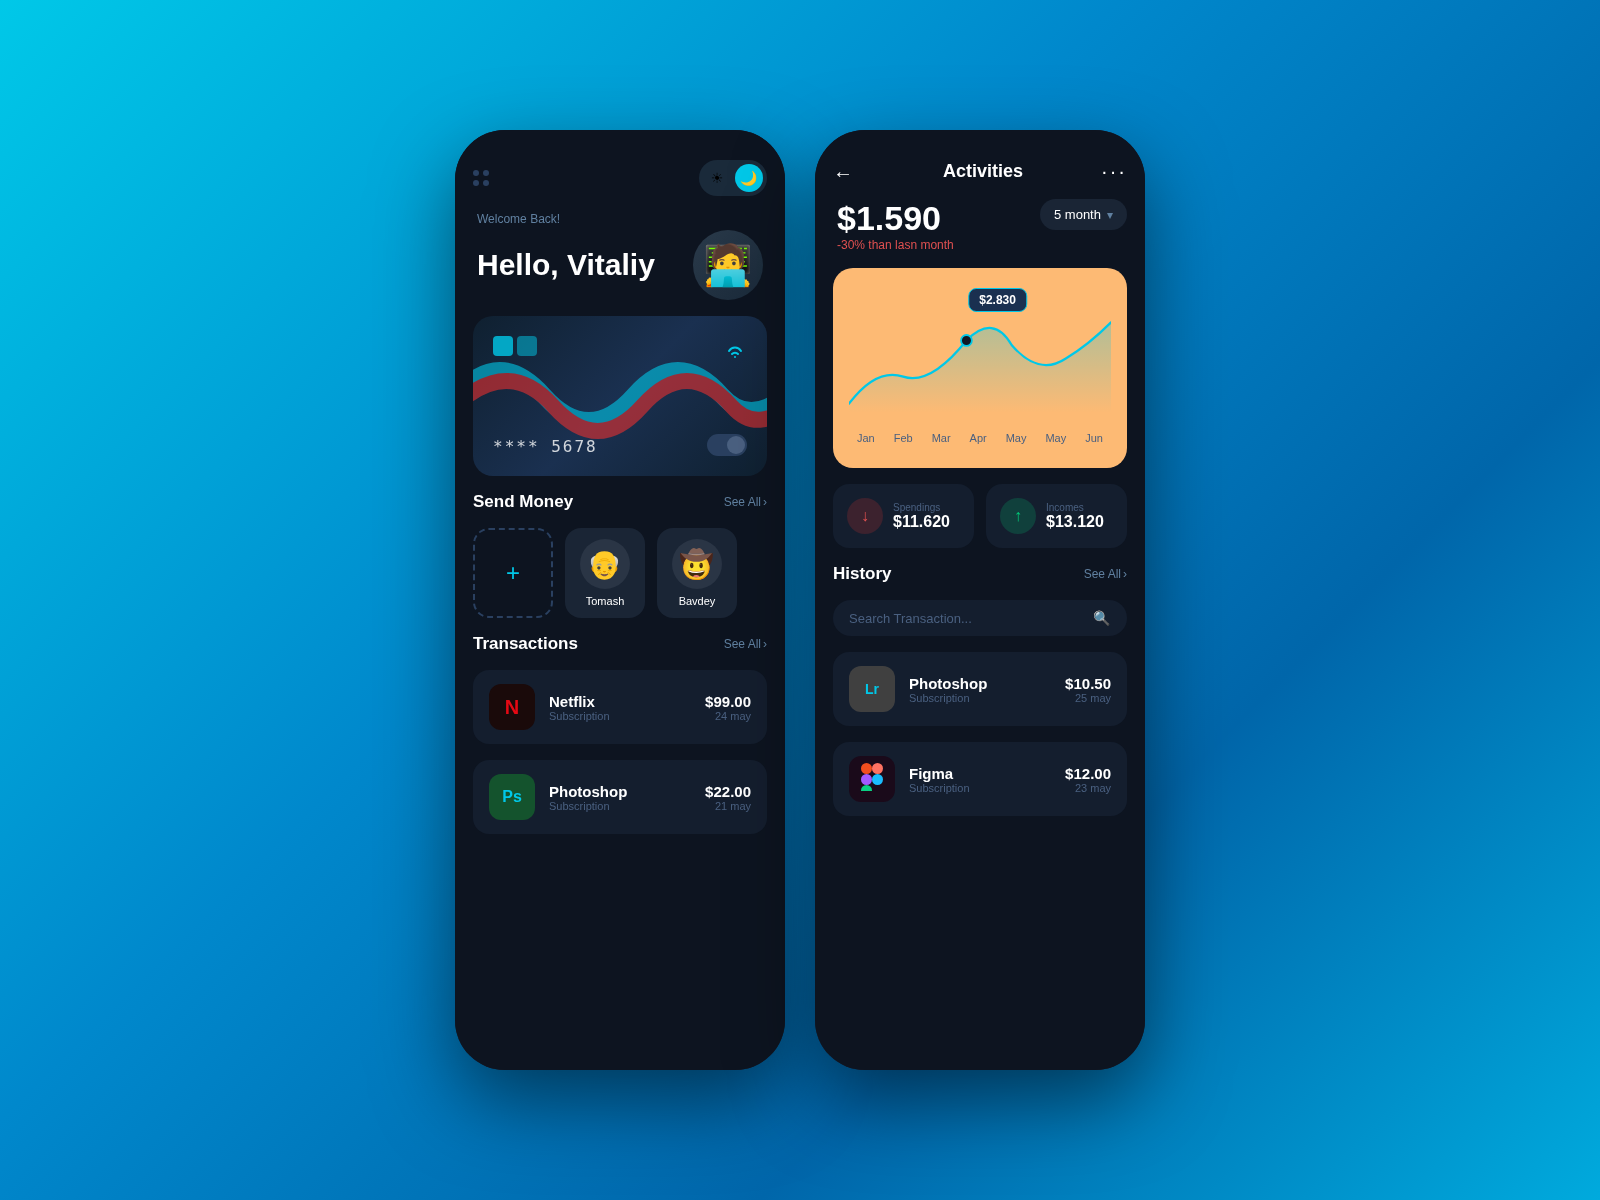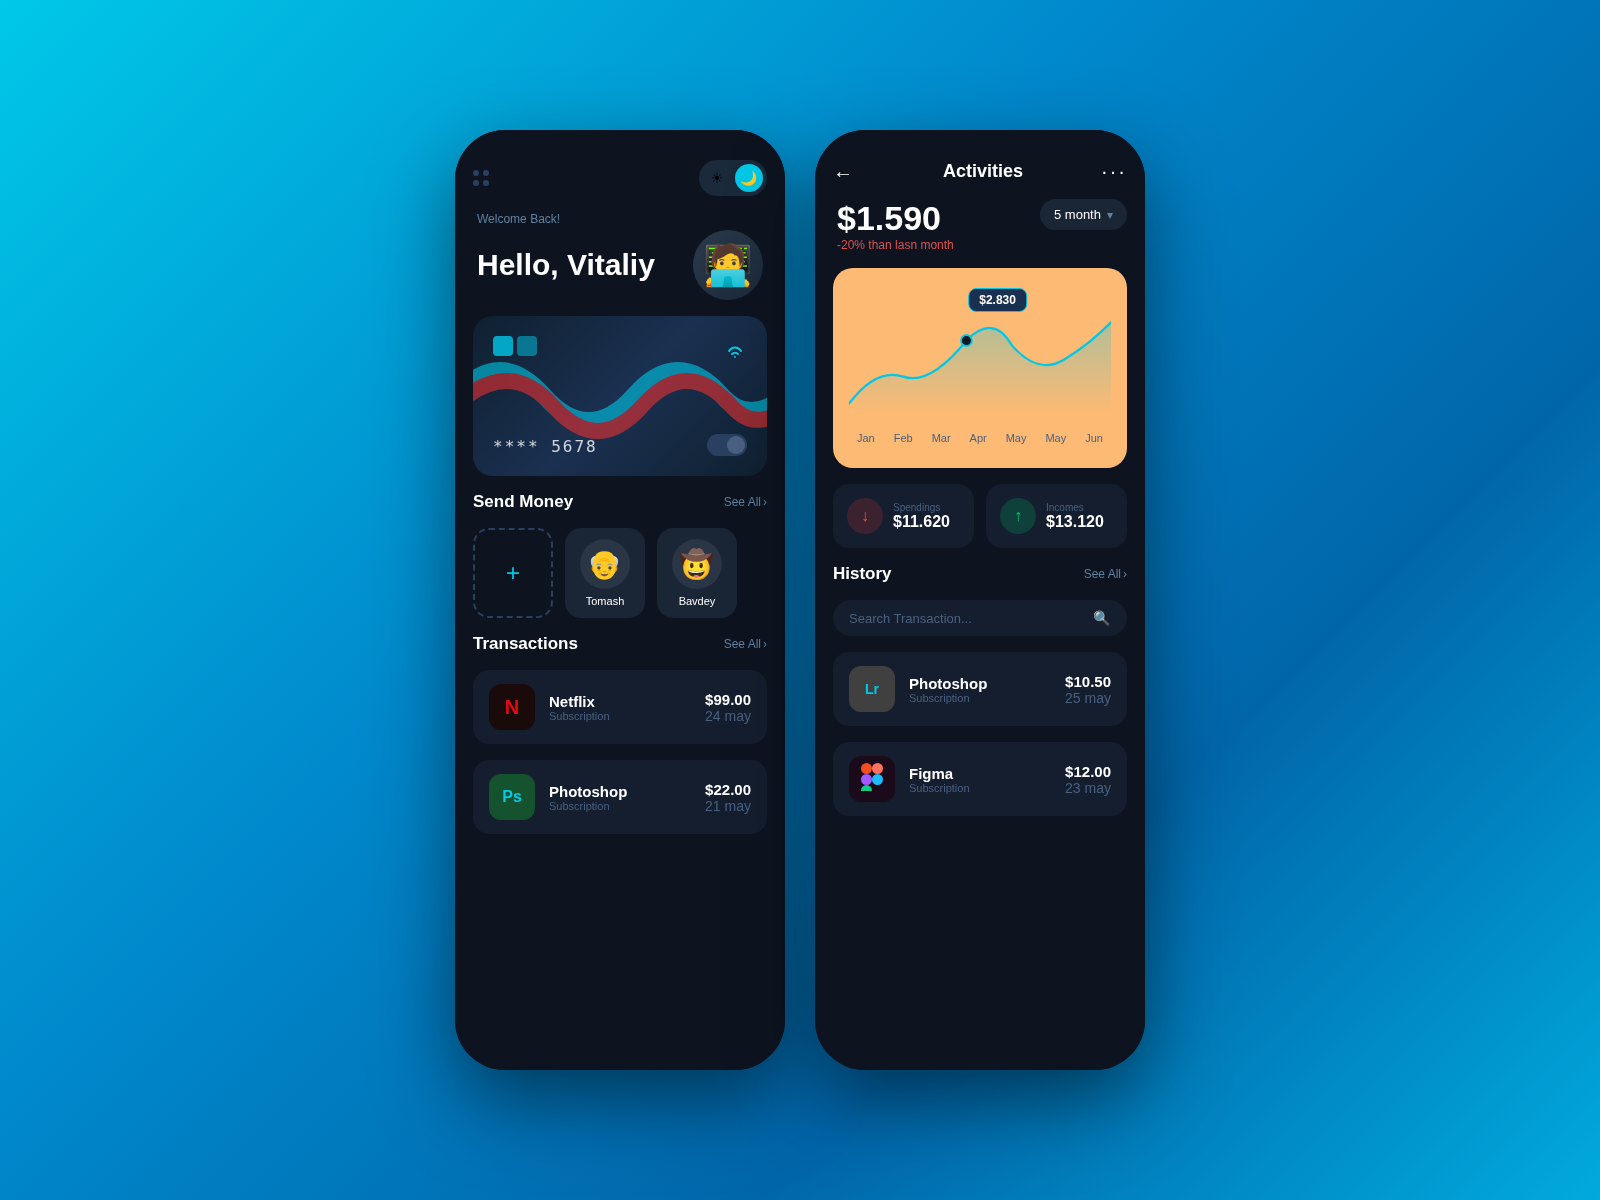--- a/index.html
+++ b/index.html
@@ -326,21 +326,21 @@
     }
 
     .amount-value {
       color: #ffffff;
       font-size: 15px;
       font-weight: 600;
     }
 
     .amount-date {
       color: #4a6080;
-      font-size: 14px;
+      font-size: 11px;
     }
 
     
     .p2-header {
       display: flex;
       justify-content: space-between;
       align-items: center;
       padding-top: 10px;
     }
 
@@ -677,21 +677,21 @@
 
       <div class="p2-header">
         <div class="back-btn">←</div>
         <div class="page-title">Activities</div>
         <div class="more-btn">···</div>
       </div>
 
       <div class="balance-header-row">
         <div class="balance-section">
           <div class="big-amount">$1.590</div>
-          <div class="balance-sub">-20% than lasn month</div>
+          <div class="balance-sub">-30% than lasn month</div>
         </div>
         <div class="period-selector">
           <span class="period-label">5 month</span>
           <span class="period-chevron">▾</span>
         </div>
       </div>
 
       <div class="chart-container">
         <div class="chart-tooltip">$2.830</div>
         <svg class="chart-svg" viewBox="0 0 290 130" xmlns="http://www.w3.org/2000/svg">

